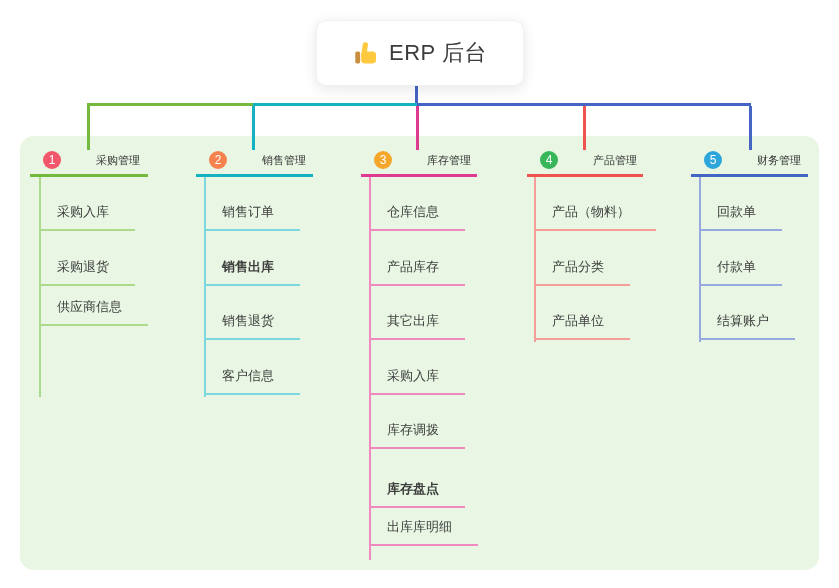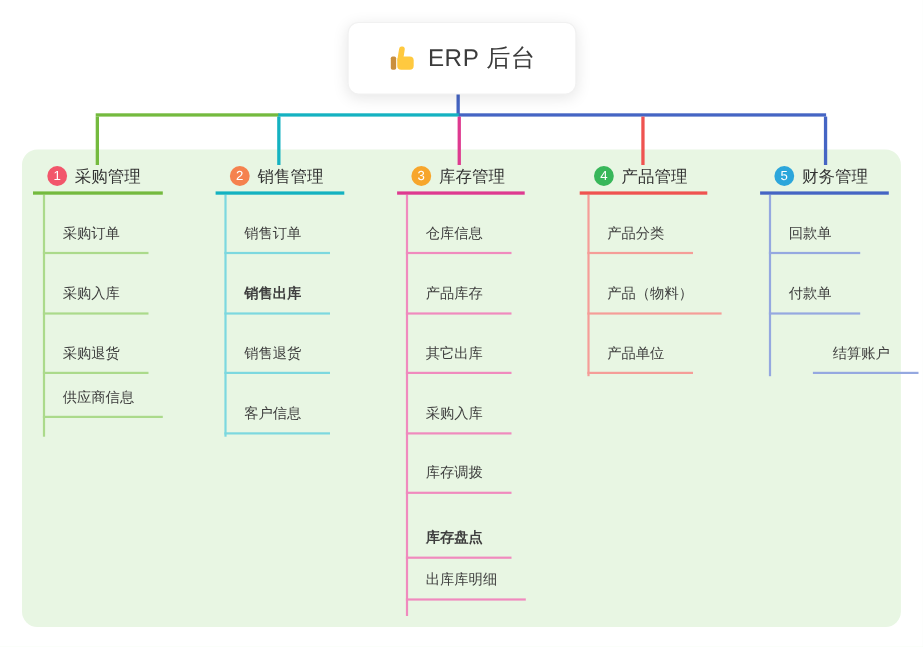--- a/index.html
+++ b/index.html
@@ -24,21 +24,21 @@
   .root-label{font-size:22px;color:#3b3b3b;font-weight:500;letter-spacing:.5px;}
   .branch-header{
     position:absolute;height:31px;border-bottom:3px solid #888;
     display:flex;align-items:center;padding-left:13px;box-sizing:border-box;
     z-index:3;cursor:pointer;
   }
   .badge{
     width:18px;height:18px;border-radius:50%;margin-right:7px;flex:0 0 auto;
     color:#fff;font-size:12px;line-height:18px;text-align:center;font-weight:500;
   }
-  .branch-label{font-size:15px;color:#333;font-weight:500;white-space:nowrap;}
+  .branch-label{font-size:11px;color:#333;font-weight:500;white-space:nowrap;margin-left:28px;}
   .child-col{position:absolute;z-index:3;}
   .child-row{display:flex;align-items:flex-end;}
   .child-item{
     display:inline-block;border-bottom:2px solid #999;
     padding:0 26px 8px 18px;font-size:13px;color:#3e3e3e;
     white-space:nowrap;cursor:pointer;
   }
   .root-icon{display:flex;align-items:center;}
 </style>
 </head>
@@ -75,23 +75,20 @@
     </span>
     <span class="root-label">ERP 后台</span>
   </div>
 
   <div id="branches">
       <div class="branch-header" style="left: 30px; top: 146px; width: 118px; border-bottom-color: rgb(116, 186, 62);">
         <span class="badge" style="background: rgb(242, 86, 107);">1</span>
         <span class="branch-label">采购管理</span>
       </div>
       <div class="child-col" style="left: 39px; top: 177px;">
-        <div class="child-row" style="height: 54.4px;">
-          <span class="child-item" style="border-bottom-color: rgb(171, 218, 139);">采购订单</span>
-        </div>
         <div class="child-row" style="height: 54.4px;">
           <span class="child-item" style="border-bottom-color: rgb(171, 218, 139);">采购入库</span>
         </div>
         <div class="child-row" style="height: 54.4px;">
           <span class="child-item" style="border-bottom-color: rgb(171, 218, 139);">采购退货</span>
         </div>
         <div class="child-row" style="height: 40px;">
           <span class="child-item" style="border-bottom-color: rgb(171, 218, 139);">供应商信息</span>
         </div>
       </div>
@@ -139,39 +136,39 @@
         <div class="child-row" style="height: 38px;">
           <span class="child-item" style="border-bottom-color: rgb(240, 138, 190);">出库库明细</span>
         </div>
       </div>
       <div class="branch-header" style="left: 527px; top: 146px; width: 116px; border-bottom-color: rgb(239, 83, 80);">
         <span class="badge" style="background: rgb(56, 183, 90);">4</span>
         <span class="branch-label">产品管理</span>
       </div>
       <div class="child-col" style="left: 534px; top: 177px;">
         <div class="child-row" style="height: 54.4px;">
-          <span class="child-item" style="border-bottom-color: rgb(245, 157, 152);">产品分类</span>
+          <span class="child-item" style="border-bottom-color: rgb(245, 157, 152);">产品（物料）</span>
         </div>
         <div class="child-row" style="height: 54.4px;">
-          <span class="child-item" style="border-bottom-color: rgb(245, 157, 152);">产品（物料）</span>
+          <span class="child-item" style="border-bottom-color: rgb(245, 157, 152);">产品分类</span>
         </div>
         <div class="child-row" style="height: 54.4px;">
           <span class="child-item" style="border-bottom-color: rgb(245, 157, 152);">产品单位</span>
         </div>
       </div>
       <div class="branch-header" style="left: 691px; top: 146px; width: 117px; border-bottom-color: rgb(69, 101, 196);">
         <span class="badge" style="background: rgb(44, 166, 219);">5</span>
         <span class="branch-label">财务管理</span>
       </div>
       <div class="child-col" style="left: 699px; top: 177px;">
         <div class="child-row" style="height: 54.4px;">
           <span class="child-item" style="border-bottom-color: rgb(149, 168, 224);">回款单</span>
         </div>
         <div class="child-row" style="height: 54.4px;">
           <span class="child-item" style="border-bottom-color: rgb(149, 168, 224);">付款单</span>
         </div>
-        <div class="child-row" style="height: 54.4px; margin-left: 40px;">
+        <div class="child-row" style="height: 54.4px;">
           <span class="child-item" style="border-bottom-color: rgb(149, 168, 224);">结算账户</span>
         </div>
       </div>
     </div>
 
 </div>
 
 </body></html>

